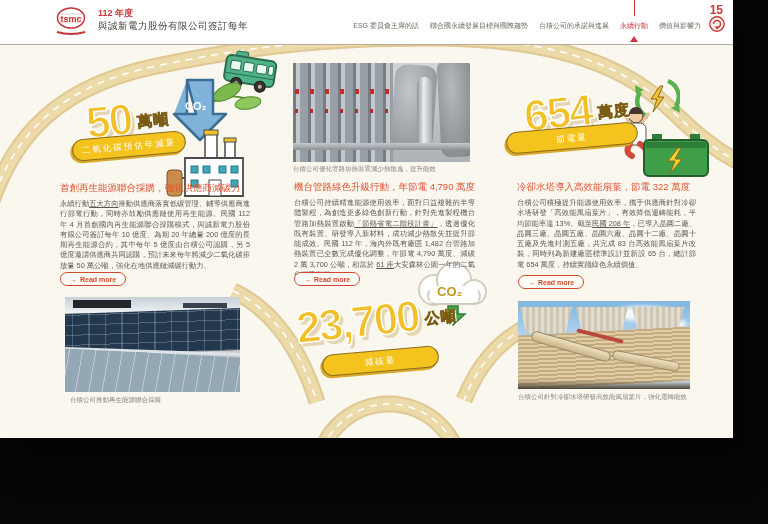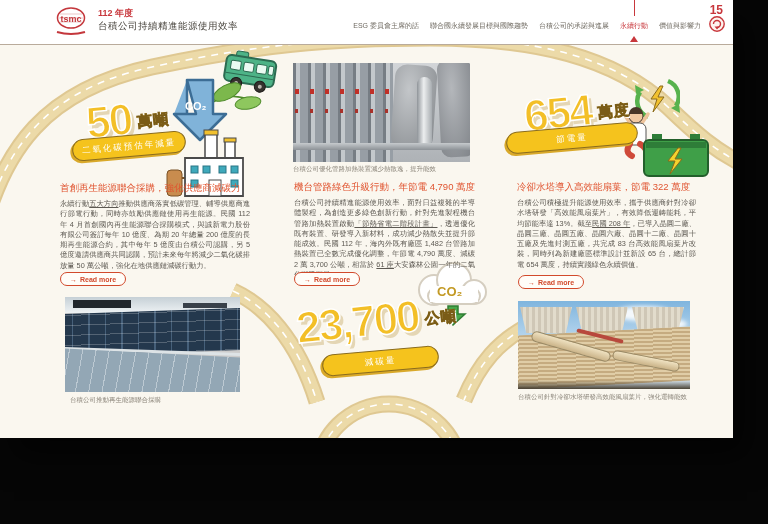--- a/index.html
+++ b/index.html
@@ -116,21 +116,21 @@
   </svg>
 
   <div class="header">
     <svg class="logo" width="38" height="32" viewBox="0 0 38 32">
       <ellipse cx="19" cy="12" rx="13.5" ry="10" fill="#fff" stroke="#c4373c" stroke-width="1.5"></ellipse>
       <path d="M8 8 h22 M7 12 h24 M8 16 h22" stroke="#e5b9b9" stroke-width=".8" fill="none"></path>
       <text x="19" y="15.5" text-anchor="middle" font-size="9" font-weight="bold" fill="#c4373c">tsmc</text>
       <path d="M5 26 Q19 30 33 26" stroke="#c4373c" stroke-width="2" fill="none"></path>
     </svg>
     <div class="ttl-year">112 年度</div>
-    <div class="ttl-main">台積公司持續精進能源使用效率</div>
+    <div class="ttl-main">與誠新電力股份有限公司簽訂每年</div>
     <div class="nav">
       <div class="nav-item">ESG 委員會主席的話</div>
       <div class="nav-item">聯合國永續發展目標與國際趨勢</div>
       <div class="nav-item">台積公司的承諾與進展</div>
       <div class="nav-item active">永續行動</div>
       <div class="nav-item">價值與影響力</div>
     </div>
     <div class="pagenum">15</div>
     <svg class="toc" viewBox="0 0 18 18">
       <circle cx="9" cy="9" r="7.2" fill="#fdf3ee" stroke="#c8373c" stroke-width="1.4"></circle>

